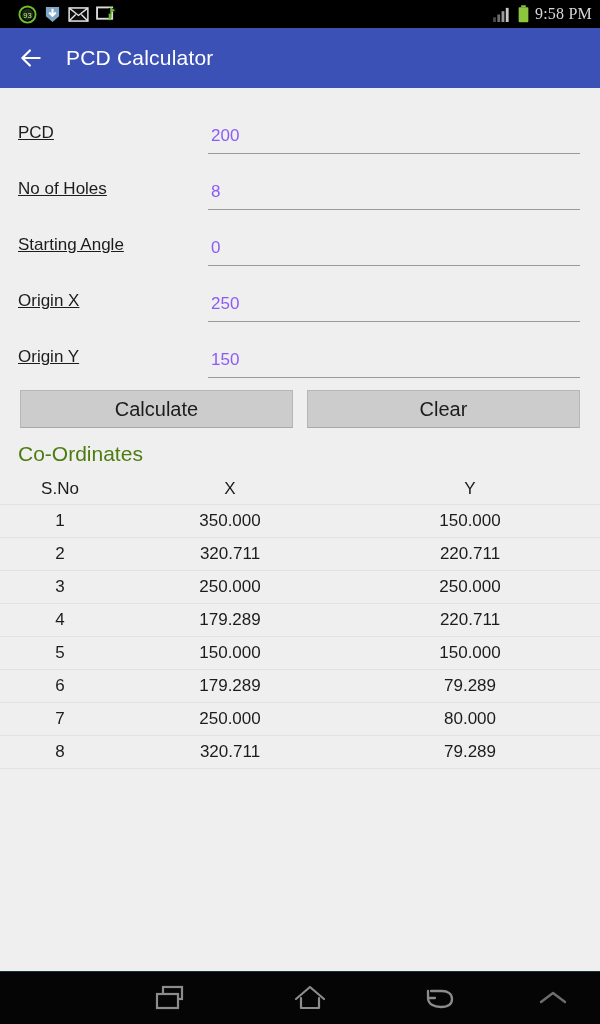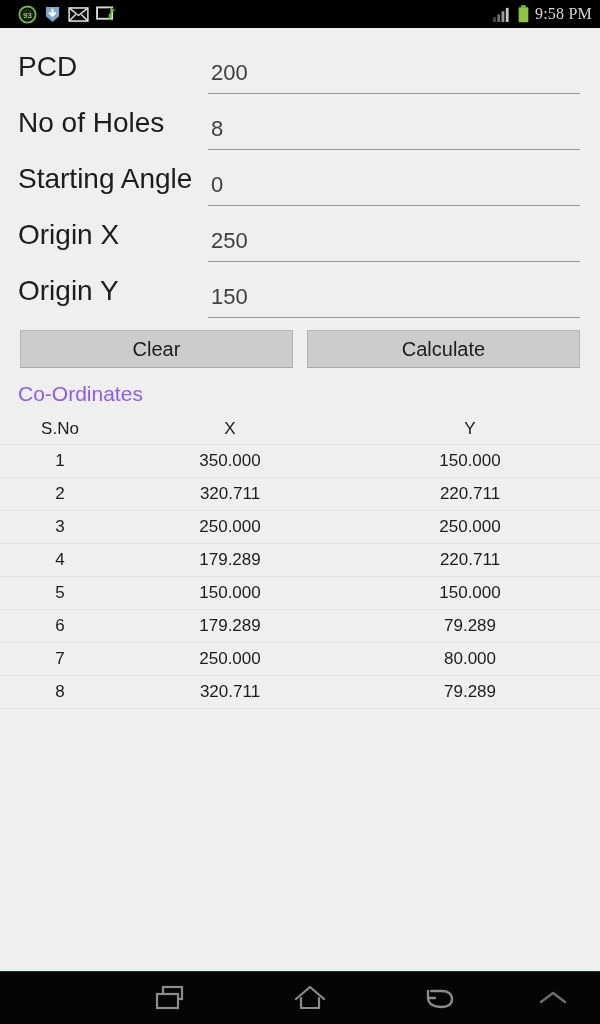--- a/index.html
+++ b/index.html
@@ -48,50 +48,51 @@
   
   .content { flex: 1 1 auto; background: #efefef; overflow: hidden; }
 
   .form { padding-top: 10px; }
   .form-row {
     display: flex; align-items: flex-end;
     height: 56px; padding: 0 20px 0 18px;
   }
   .form-label {
     width: 190px; flex: 0 0 190px;
-    font-size: 28px; color: #1c1c1c;
+    font-size: 17px; color: #1c1c1c;
     padding-bottom: 11px;
+    text-decoration: underline;
   }
   .form-field {
     flex: 1 1 auto;
     border-bottom: 1px solid #9a9a9a;
     padding: 0 0 7px 3px;
   }
-  .form-value { font-size: 22px; color: #404040; }
+  .form-value { font-size: 17px; color: #8b5cf6; }
 
   
   .button-row {
     display: flex; gap: 14px;
     padding: 12px 20px 0 20px;
   }
   .btn {
     flex: 1 1 0;
     height: 38px;
     background: #cccccc;
     border: 1px solid #b6b6b6;
     border-bottom-color: #a8a8a8;
     color: #1c1c1c;
     font-size: 20px;
     font-family: "Liberation Sans", sans-serif;
     display: flex; align-items: center; justify-content: center;
   }
 
   
   .section-title {
-    font-size: 21px; color: #8b5cf6;
+    font-size: 21px; color: #4d7c0f;
     padding: 14px 16px 8px 18px;
   }
   .coord-table { width: 100%; border-collapse: collapse; table-layout: fixed; }
   .coord-table th, .coord-table td {
     font-weight: normal; font-size: 17px; color: #1c1c1c;
     text-align: center; height: 33px; padding: 0;
   }
   .coord-table thead th { height: 30px; border: none; margin-left: 26px; }
   .coord-table tbody tr { border-top: 1px solid #e2e2e2; }
   .coord-table tbody tr:last-child { border-bottom: 1px solid #e2e2e2; }
@@ -156,20 +157,26 @@
         <rect x="13.5" y="2" width="3" height="15" fill="#c8c8c8"></rect>
       </svg>
       <svg class="ic" width="11" height="18" viewBox="0 0 12 19">
         <rect x="3.5" y="0" width="5" height="2.2" fill="#8cc63f"></rect>
         <rect x="0.7" y="2" width="10.6" height="16.5" rx="1" fill="#8cc63f"></rect>
       </svg>
       <span class="status-time">9:58 PM</span>
     </div>
   </div>
 
+  <div class="app-bar">
+    <svg class="back-arrow" viewBox="0 0 24 24">
+      <path d="M20 12 H5 M11 5 L4 12 L11 19" fill="none" stroke="#ffffff" stroke-width="2" stroke-linecap="round" stroke-linejoin="round"></path>
+    </svg>
+    <span class="app-title">PCD Calculator</span>
+  </div>
 
   <div class="content">
 
     <div class="form">
 
       <div class="form-row">
         <span class="form-label">PCD</span>
         <div class="form-field">
           <span class="form-value">200</span>
         </div>
@@ -199,22 +206,22 @@
       <div class="form-row">
         <span class="form-label">Origin Y</span>
         <div class="form-field">
           <span class="form-value">150</span>
         </div>
       </div>
 
     </div>
 
     <div class="button-row">
+      <button class="btn">Calculate</button>
       <button class="btn">Clear</button>
-      <button class="btn">Calculate</button>
     </div>
 
     <div class="section-title">Co-Ordinates</div>
 
     <table class="coord-table">
       <thead>
         <tr>
           <th class="col-sno">S.No</th>
           <th class="col-x">X</th>
           <th class="col-y">Y</th>

